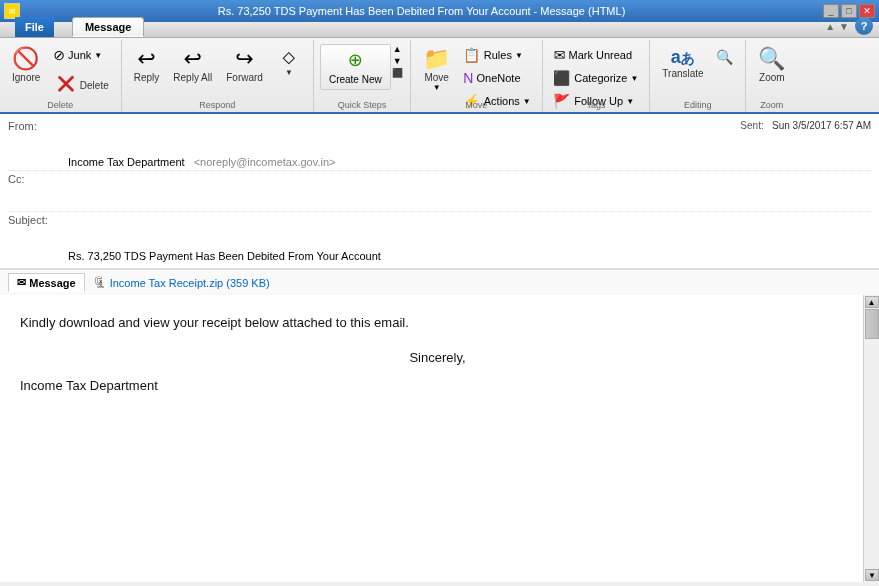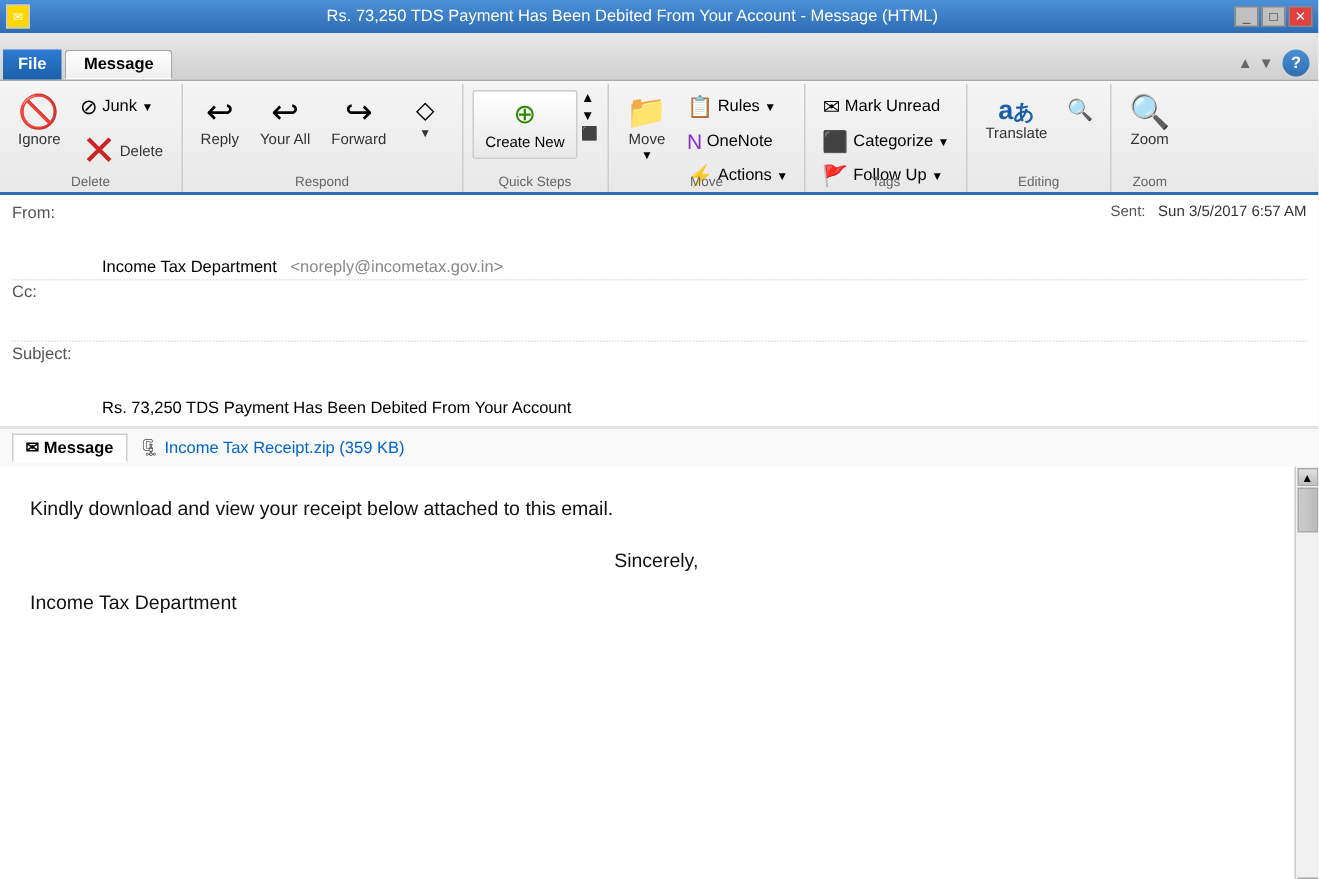--- a/index.html
+++ b/index.html
@@ -22,25 +22,26 @@
       width: 16px; height: 14px; background: #c0c0c0; border: 1px solid #888;
       display: inline-flex; align-items: center; justify-content: center;
       font-size: 9px; cursor: pointer; color: #333;
     }
     .title-bar-left { display: flex; align-items: center; gap: 4px; }
     .title-icon { width: 16px; height: 16px; background: #ffd700; border: 1px solid #ccc; display: flex; align-items: center; justify-content: center; font-size: 8px; }
 
     
     .tab-bar {
       background: linear-gradient(to bottom, #e8e8e8, #d0d0d0);
-      height: 32px;
+      height: 16px;
       display: flex;
       align-items: flex-end;
-      padding-left: 2px;
+      padding-left: 15px;
       border-bottom: 1px solid #aaa;
+      gap: 16px;
     }
     .tab {
       padding: 3px 12px;
       font-size: 11px;
       border: 1px solid #aaa;
       border-bottom: none;
       cursor: pointer;
       background: linear-gradient(to bottom, #f5f5f5, #e0e0e0);
       margin-right: 2px;
       border-radius: 3px 3px 0 0;
@@ -304,21 +305,21 @@
     </div>
 
     <div class="ribbon-group">
       <div class="ribbon-group-content respond-group-content">
         <div class="btn-large">
           <span class="btn-icon">↩</span>
           <span class="btn-label">Reply</span>
         </div>
         <div class="btn-large">
           <span class="btn-icon">↩</span>
-          <span class="btn-label">Your All</span>
+          <span class="btn-label">Reply All</span>
         </div>
         <div class="btn-large">
           <span class="btn-icon">↪</span>
           <span class="btn-label">Forward</span>
         </div>
         <div class="btn-large">
           <span class="btn-icon" style="font-size:18px;">⬦</span>
           <span class="btn-label" style="font-size:8px;">▼</span>
         </div>
       </div>

